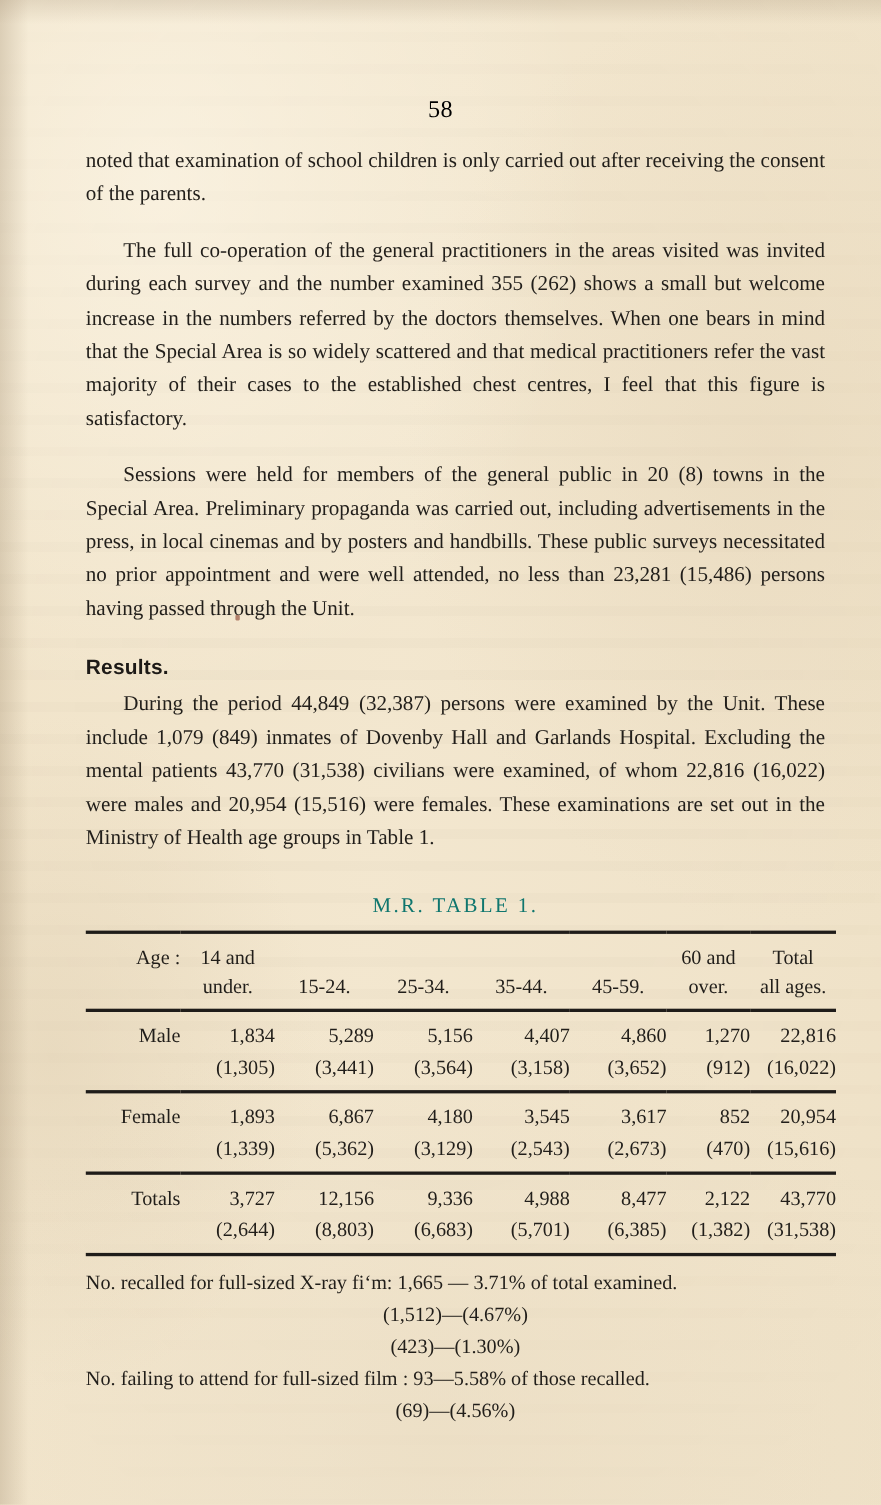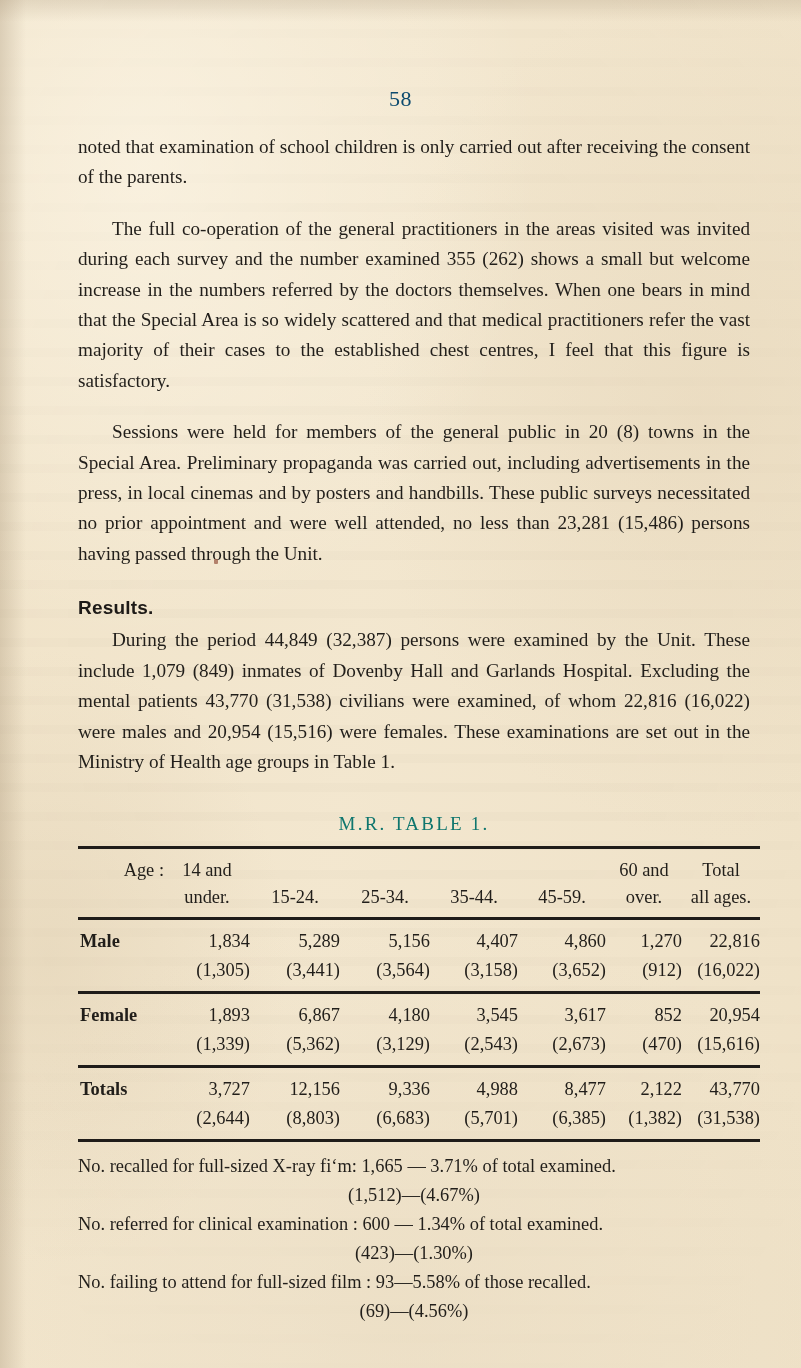--- a/index.html
+++ b/index.html
@@ -57,21 +57,21 @@
 
   
   .folio {
     position: absolute;
     top: 86px;
     left: 0;
     width: 801px;
     text-align: center;
     font-size: 22px;
     letter-spacing: 0.5px;
-    color: #0c4a6e;
+    color: #000000;
   }
 
   
   .content {
     position: absolute;
     top: 132px;
     left: 78px;
     width: 672px;
   }
 
@@ -142,23 +142,22 @@
     padding-left: 2px;
   }
   tr.head-top th { padding-top: 8px; }
   tr.head-bot th { padding-bottom: 7px; }
 
   tr.datatop td, tr.databot td {
     text-align: right;
     line-height: 29px;
   }
   tr.datatop td.lbl, tr.databot td.lbl {
-    text-align: left;
+    text-align: right;
     padding-left: 2px;
-    font-weight: bold;
   }
   tr.datatop td { padding-top: 7px; }
   tr.databot td { padding-bottom: 6px; }
 
   .sep-row td {
     border-top: 3px solid #1f1c19;
     height: 0;
     line-height: 0;
     font-size: 0;
   }
@@ -335,20 +334,19 @@
           <td>(1,382)</td>
           <td>(31,538)</td>
         </tr>
 
       </tbody>
     </table>
 
     <div class="footnotes">
       <div class="fn-line">No. recalled for full-sized X-ray fi‘m: 1,665 — 3.71% of total examined.</div>
       <div class="fn-sub">(1,512)—(4.67%)</div>
-      <div class="fn-line">No. referred for clinical examination : 600 — 1.34% of total examined.</div>
       <div class="fn-sub">(423)—(1.30%)</div>
       <div class="fn-line">No. failing to attend for full-sized film : 93—5.58% of those recalled.</div>
       <div class="fn-sub">(69)—(4.56%)</div>
     </div>
 
   </div>
 </div>
 
 </body></html>

